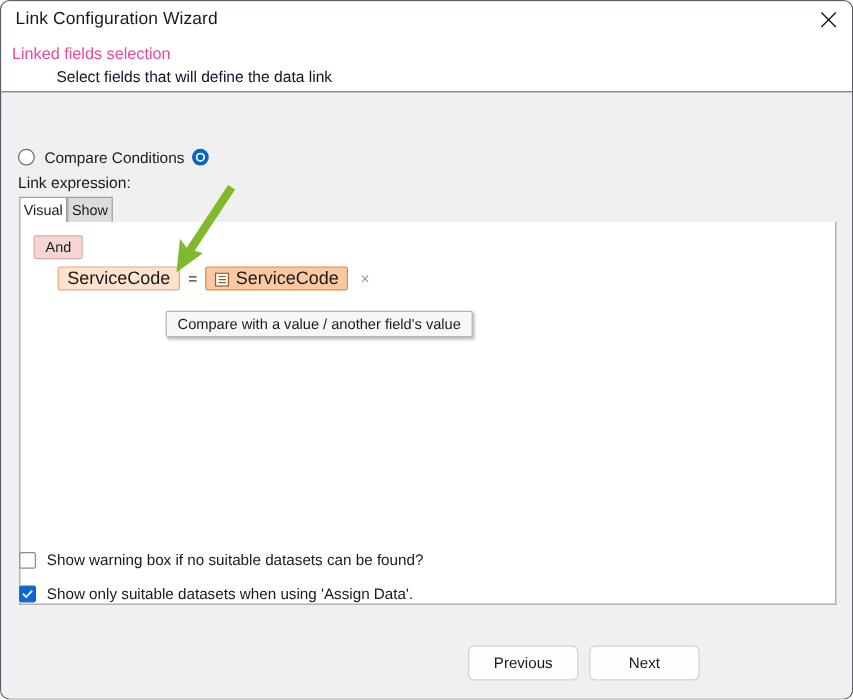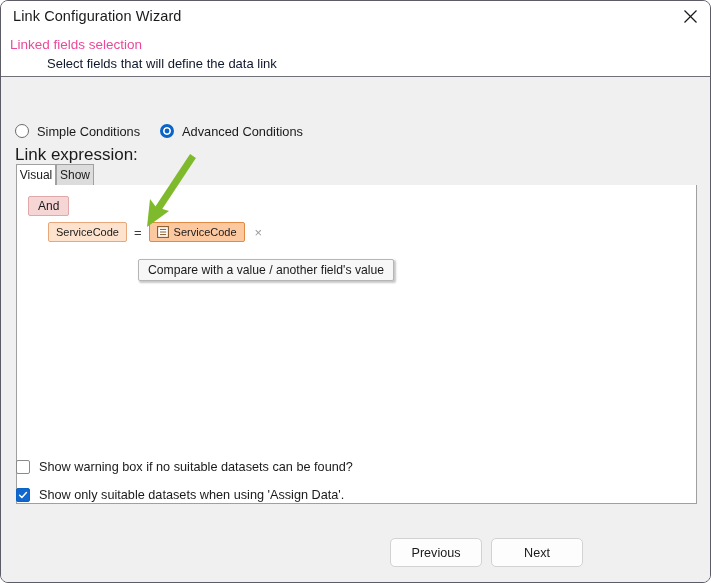--- a/index.html
+++ b/index.html
@@ -114,21 +114,21 @@
     margin-left: 8px;
     font-size: 12.8px;
     color: #1a1a1a;
     white-space: nowrap;
   }
 
   #link-expression-label {
     position: absolute;
     left: 14px;
     top: 144px;
-    font-size: 17px;
+    font-size: 13px;
     color: #1a1a1a;
   }
 
   
   #tabstrip {
     position: absolute;
     left: 15px;
     top: 163px;
     width: 681px;
     height: 22px;
@@ -205,21 +205,21 @@
     display: flex;
     align-items: center;
   }
   .field-chip {
     height: 20px;
     box-sizing: border-box;
     padding: 0 7px;
     background: #fde3cd;
     border: 1px solid #e8a87c;
     border-radius: 2px;
-    font-size: 11px;
+    font-size: 15px;
     color: #1a1a1a;
     display: flex;
     align-items: center;
     cursor: pointer;
   }
   .field-chip.strong {
     background: #fbc8a0;
     border: 1px solid #e08a46;
   }
   .chip-icon {
@@ -349,26 +349,25 @@
     </div>
 
     <div id="header-heading">Linked fields selection</div>
     <div id="header-sub">Select fields that will define the data link</div>
   </div>
 
   <div id="body-area"></div>
 
   <div class="radio-row" id="radio-simple">
     <span class="radio-mark off"></span>
-    <span class="radio-label">Simple Conditions</span>
+    <span class="radio-label">Compare Conditions</span>
   </div>
 
   <div class="radio-row" id="radio-advanced">
     <span class="radio-mark on"></span>
-    <span class="radio-label">Advanced Conditions</span>
   </div>
 
   <div id="link-expression-label">Link expression:</div>
 
   <div id="tabstrip">
     <div class="tab active">Visual</div>
     <div class="tab inactive">Show</div>
     <div id="tab-filler"></div>
   </div>
 

